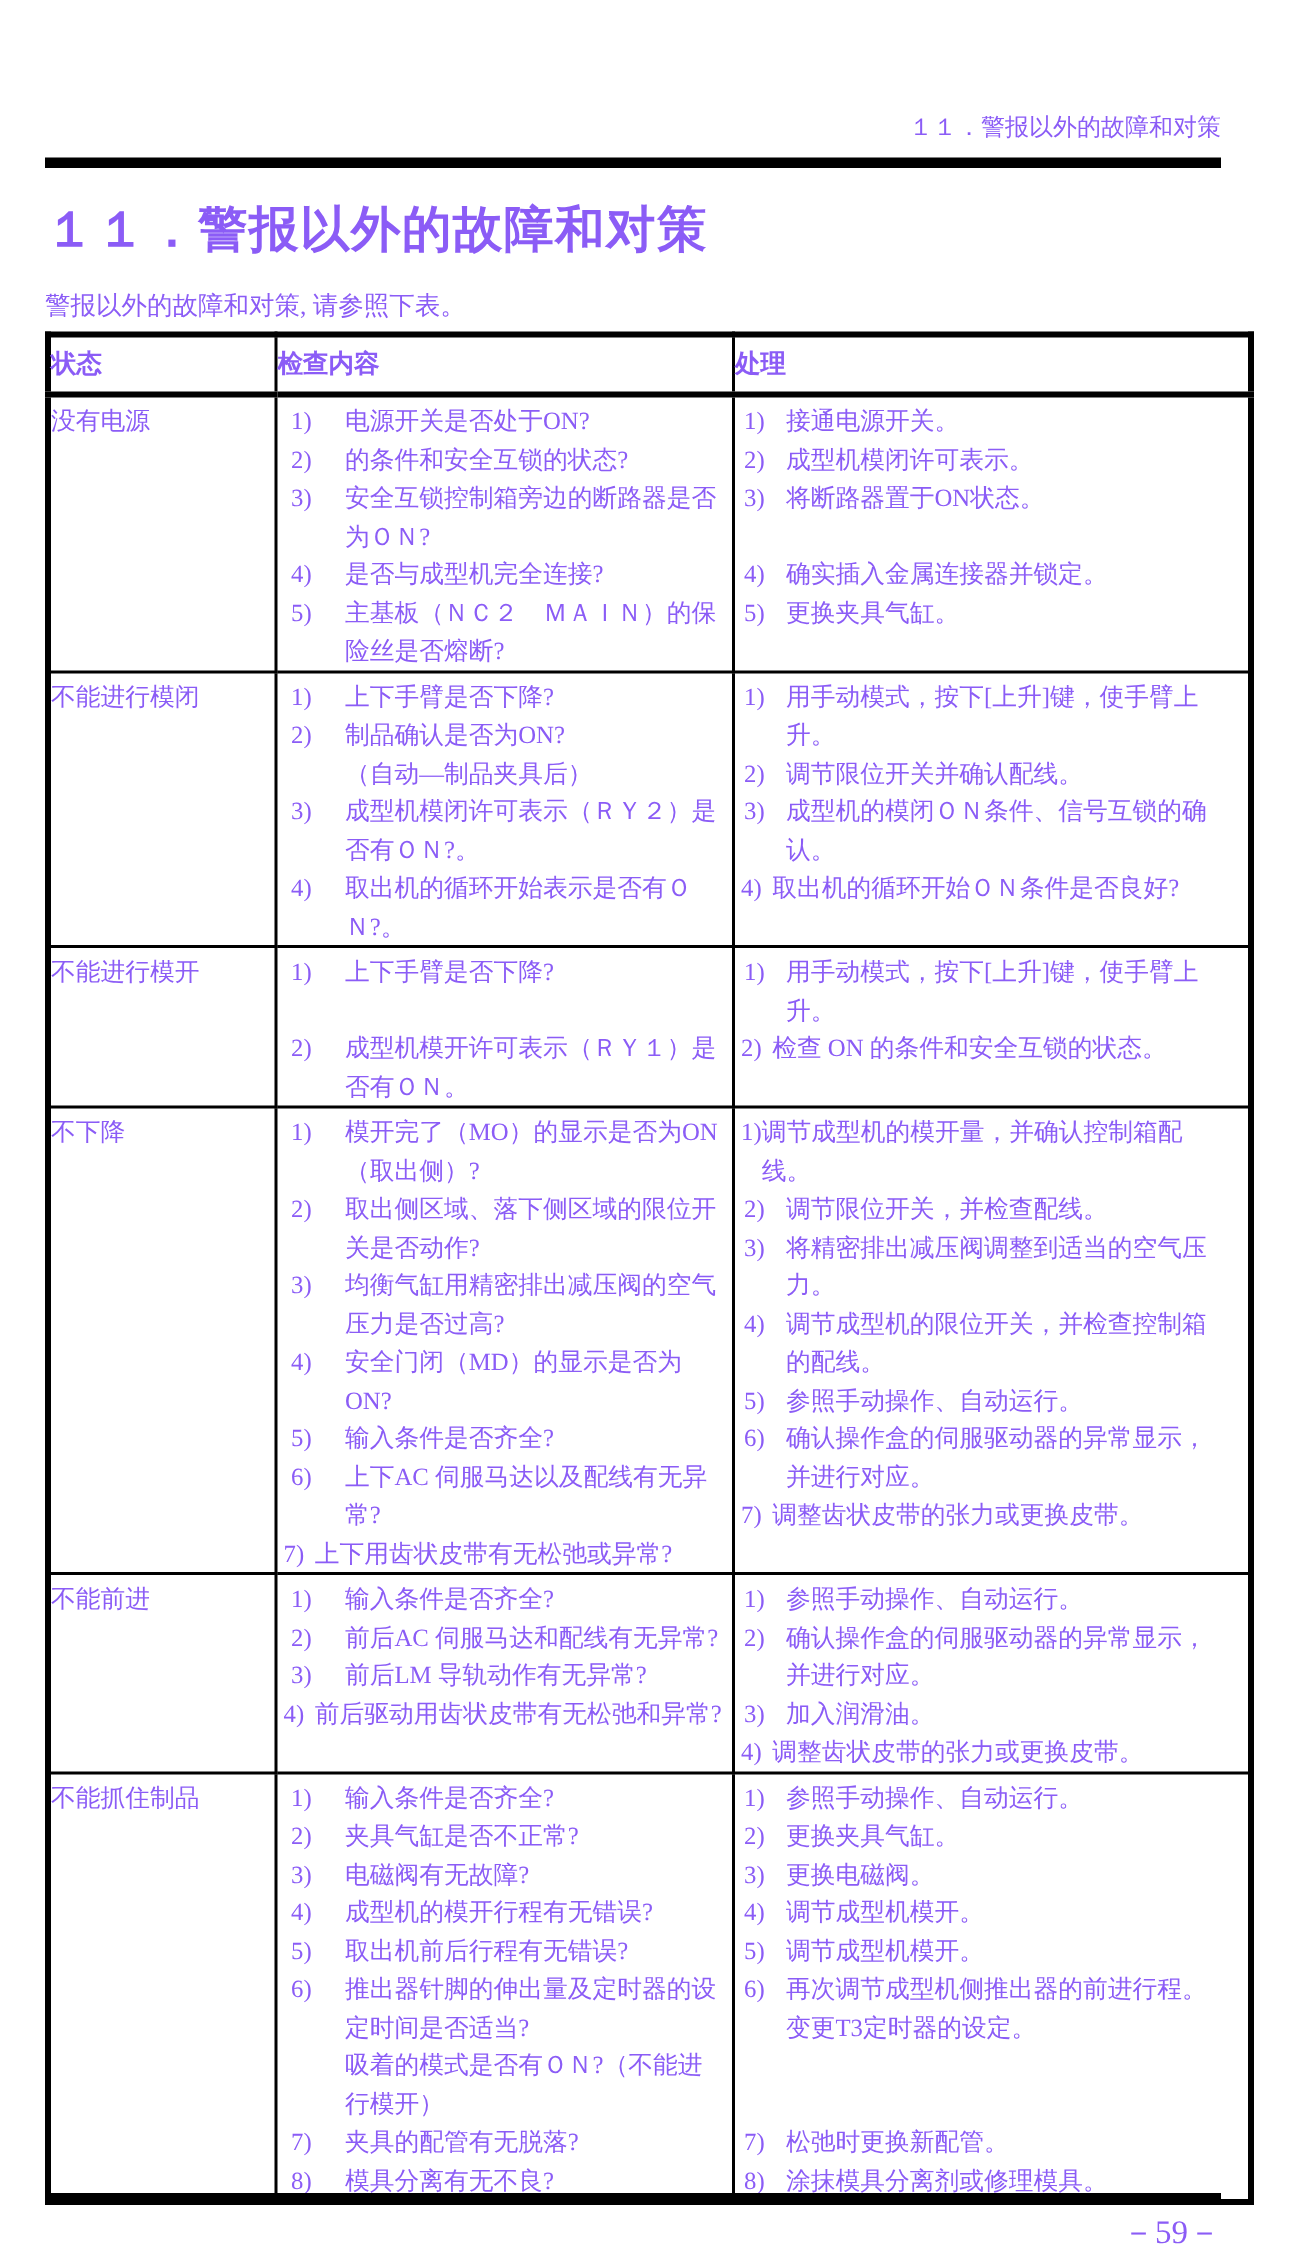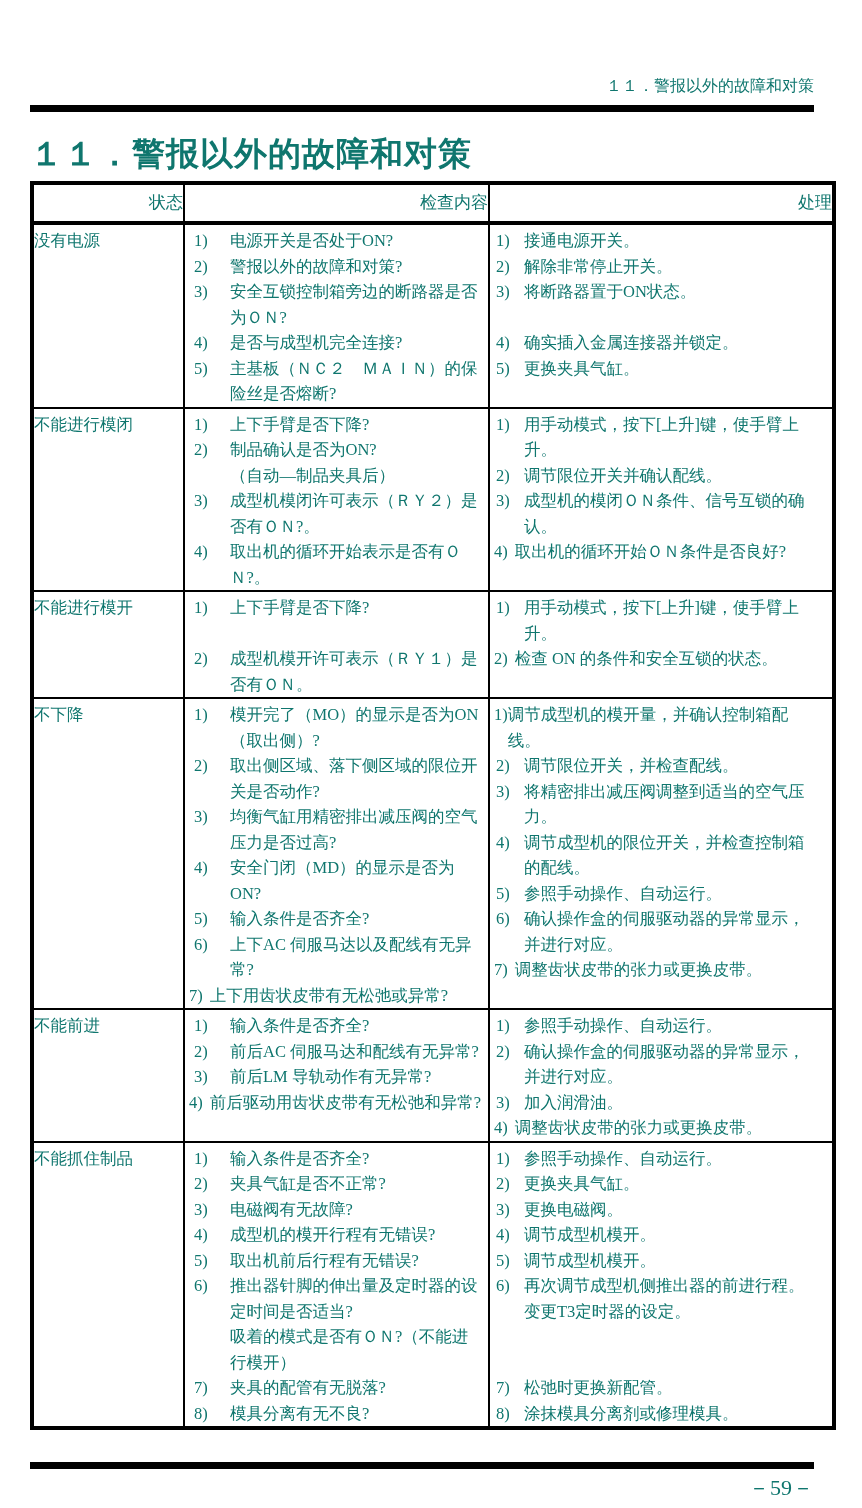--- a/index.html
+++ b/index.html
@@ -1,20 +1,20 @@
 <!DOCTYPE html>
 <html><head>
 <meta charset="utf-8">
 <style>
   html,body{margin:0;padding:0;background:#fff;}
   .page{
     position:relative;
     width:844px;height:1508px;
     background:#fff;
-    color:#0f766e;
+    color:#8b5cf6;
     font-family:"Liberation Serif","DejaVu Serif",serif;
     overflow:hidden;
     border-radius:28px;
   }
   .content{margin:0 30px;}
   .header-right{
     padding-top:76px;
     text-align:right;
     font-size:16px;
     line-height:20px;
@@ -35,24 +35,24 @@
   table.tbl{
     margin-top:5px;
     border-collapse:collapse;
     width:802px;
     table-layout:fixed;
   }
   table.tbl,table.tbl td,table.tbl th{border:2px solid #000;}
   table.tbl{border:4px solid #000;}
   table.tbl th{
     border-bottom:4px solid #000;
-    font-weight:normal;
+    font-weight:bold;
     font-size:17px;
     padding:6px 0 7px 0;
-    text-align:right;
+    text-align:left;
   }
   table.tbl td{
     vertical-align:top;
     font-size:16.5px;
     line-height:25.5px;
     padding:3px 0 0 0;
     overflow-wrap:break-word;
   }
   .status-cell{padding-left:12px;}
   .item{display:flex;}
@@ -76,20 +76,21 @@
   }
 </style>
 </head>
 <body>
 
 <div class="page">
   <div class="content">
     <div class="header-right">１１．警报以外的故障和对策</div>
     <div class="rule"></div>
     <div class="doc-title">１１．警报以外的故障和对策</div>
+    <div class="intro">警报以外的故障和对策, 请参照下表。</div>
 
     <table class="tbl">
       <colgroup>
         <col style="width:152px">
         <col style="width:305px">
         <col style="width:345px">
       </colgroup>
       <thead>
         <tr>
           <th>状态</th>
@@ -103,21 +104,21 @@
             <td class="cell-check">
               <div class="item">
                 <span class="num">1)</span>
                 <span class="txt">
                   <div>电源开关是否处于ON?</div>
                 </span>
               </div>
               <div class="item">
                 <span class="num">2)</span>
                 <span class="txt">
-                  <div>警报以外的故障和对策?</div>
+                  <div>的条件和安全互锁的状态?</div>
                 </span>
               </div>
               <div class="item">
                 <span class="num">3)</span>
                 <span class="txt">
                   <div>安全互锁控制箱旁边的断路器是否为ＯＮ?</div>
                 </span>
               </div>
               <div class="item">
                 <span class="num">4)</span>
@@ -135,21 +136,21 @@
             <td class="cell-remedy">
               <div class="item">
                 <span class="num">1)</span>
                 <span class="txt">
                   <div>接通电源开关。</div>
                 </span>
               </div>
               <div class="item">
                 <span class="num">2)</span>
                 <span class="txt">
-                  <div>解除非常停止开关。</div>
+                  <div>成型机模闭许可表示。</div>
                 </span>
               </div>
               <div class="item">
                 <span class="num">3)</span>
                 <span class="txt">
                   <div>将断路器置于ON状态。</div>
                 </span>
               </div>
               <div class="item" style="margin-top: 25.5px;">
                 <span class="num">4)</span>

